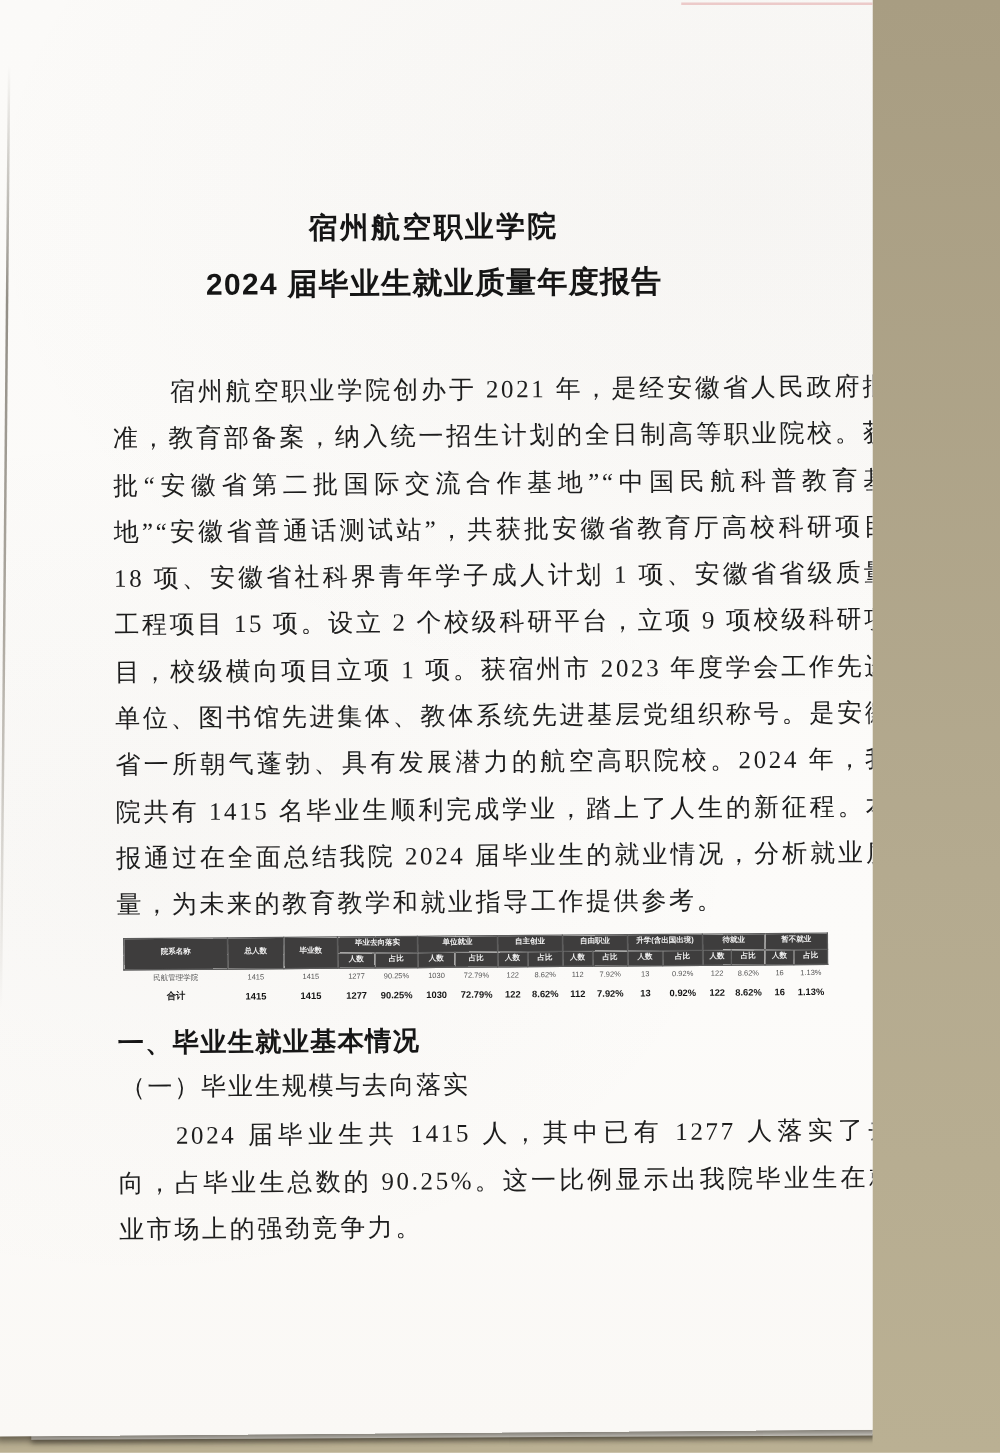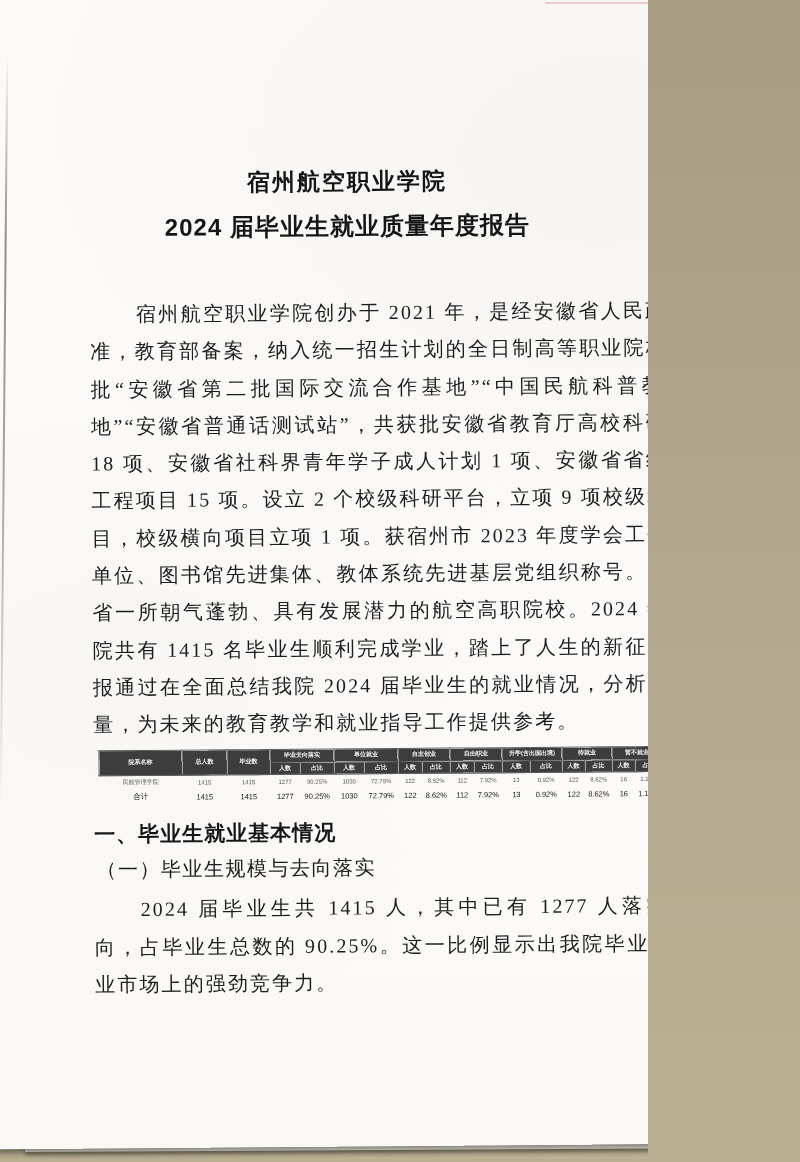--- a/index.html
+++ b/index.html
@@ -2,21 +2,21 @@
 <html><head>
 <meta charset="utf-8">
 <style>
   html, body {
     margin: 0; padding: 0;
     width: 800px; height: 1162px;
     overflow: hidden;
     background: linear-gradient(180deg, #a89d82 0%, #b4aa8f 60%, #bab093 100%);
     font-family: "Liberation Serif", "DejaVu Serif", serif;
   }
-  .stage { position: relative; width: 648px; height: 1162px; overflow: hidden; }
+  .stage { position: relative; width: 698px; height: 1162px; overflow: hidden; }
 
   
   .paper-under {
     position: absolute; left: 22px; top: -8px;
     width: 722px; height: 1158px;
     background: #f4f2ed;
     transform: rotate(-0.3deg);
     box-shadow: 0 3px 4px rgba(55,50,40,0.55);
     z-index: 1;
   }
@@ -82,21 +82,21 @@
     padding: 1px 0; line-height: 1.2;
     text-align: center;
     overflow: hidden; white-space: nowrap;
   }
   table.emp thead tr.gh th { height: 10px; }
   table.emp thead tr.sh th { height: 9px; }
   table.emp td {
     text-align: center; padding: 0; overflow: hidden; white-space: nowrap;
   }
   tr.dept-row td { font-size: 6px; color: #565656; height: 13px; }
-  tr.total-row td { font-size: 7.5px; color: #141414; font-weight: normal; height: 16px; }
+  tr.total-row td { font-size: 7.5px; color: #141414; font-weight: bold; height: 16px; }
 
   .section-heading {
     position: absolute; left: 100px; top: 830px;
     font-family: "Liberation Sans", "DejaVu Sans", sans-serif;
     font-size: 21px; font-weight: bold; letter-spacing: 1px;
     color: #161616;
   }
   .subsection-heading {
     position: absolute; left: 102px; top: 866px;
     font-size: 20px; letter-spacing: 1.5px;

